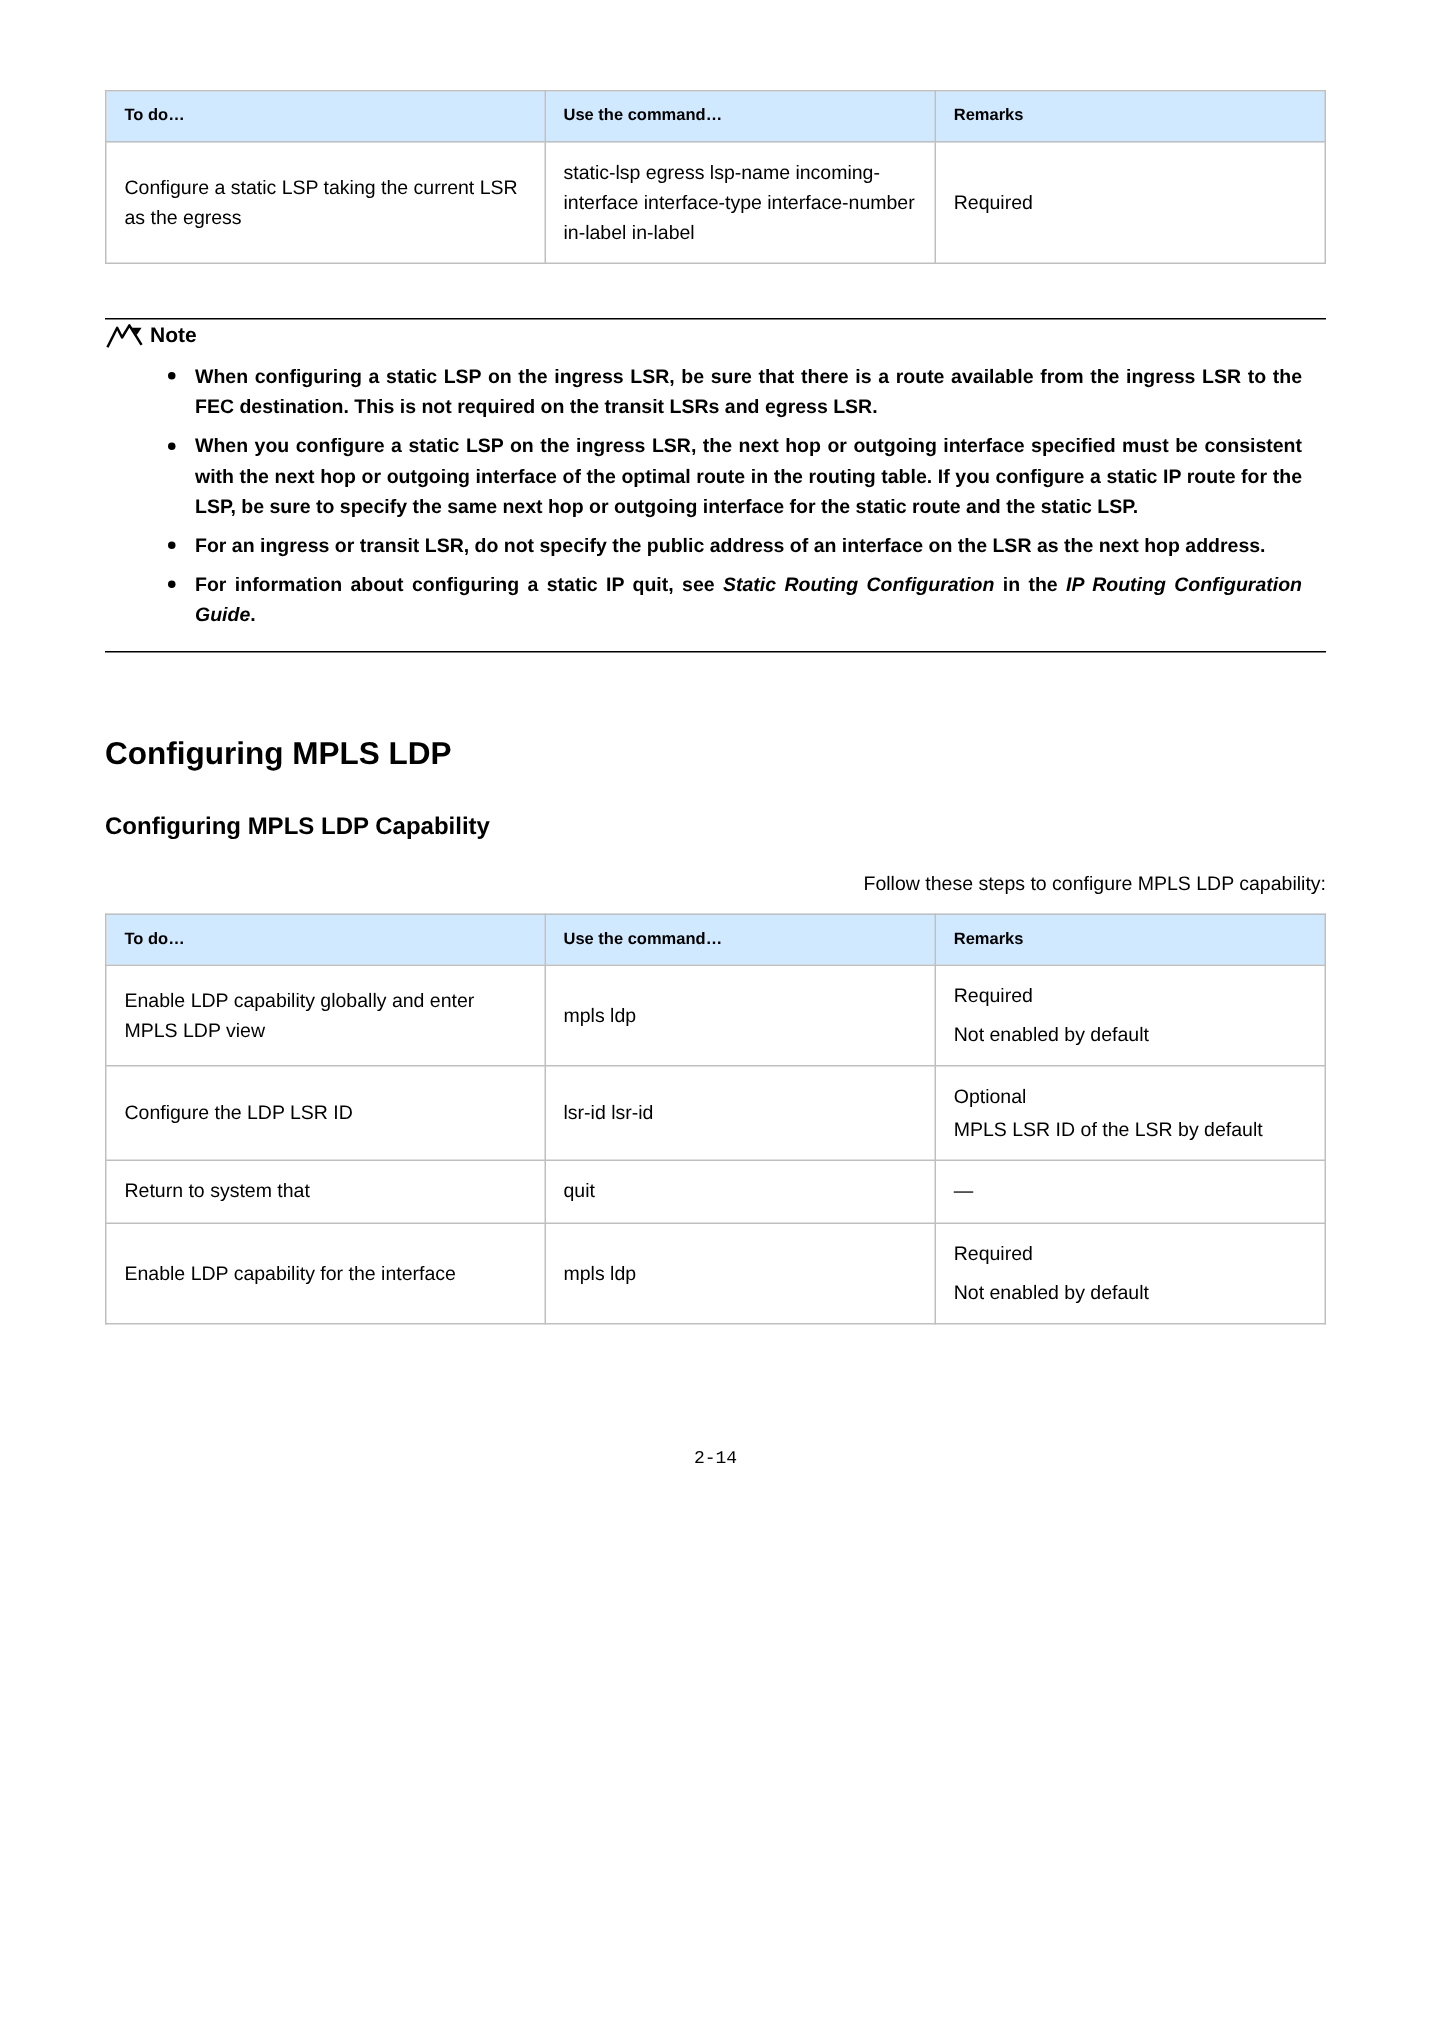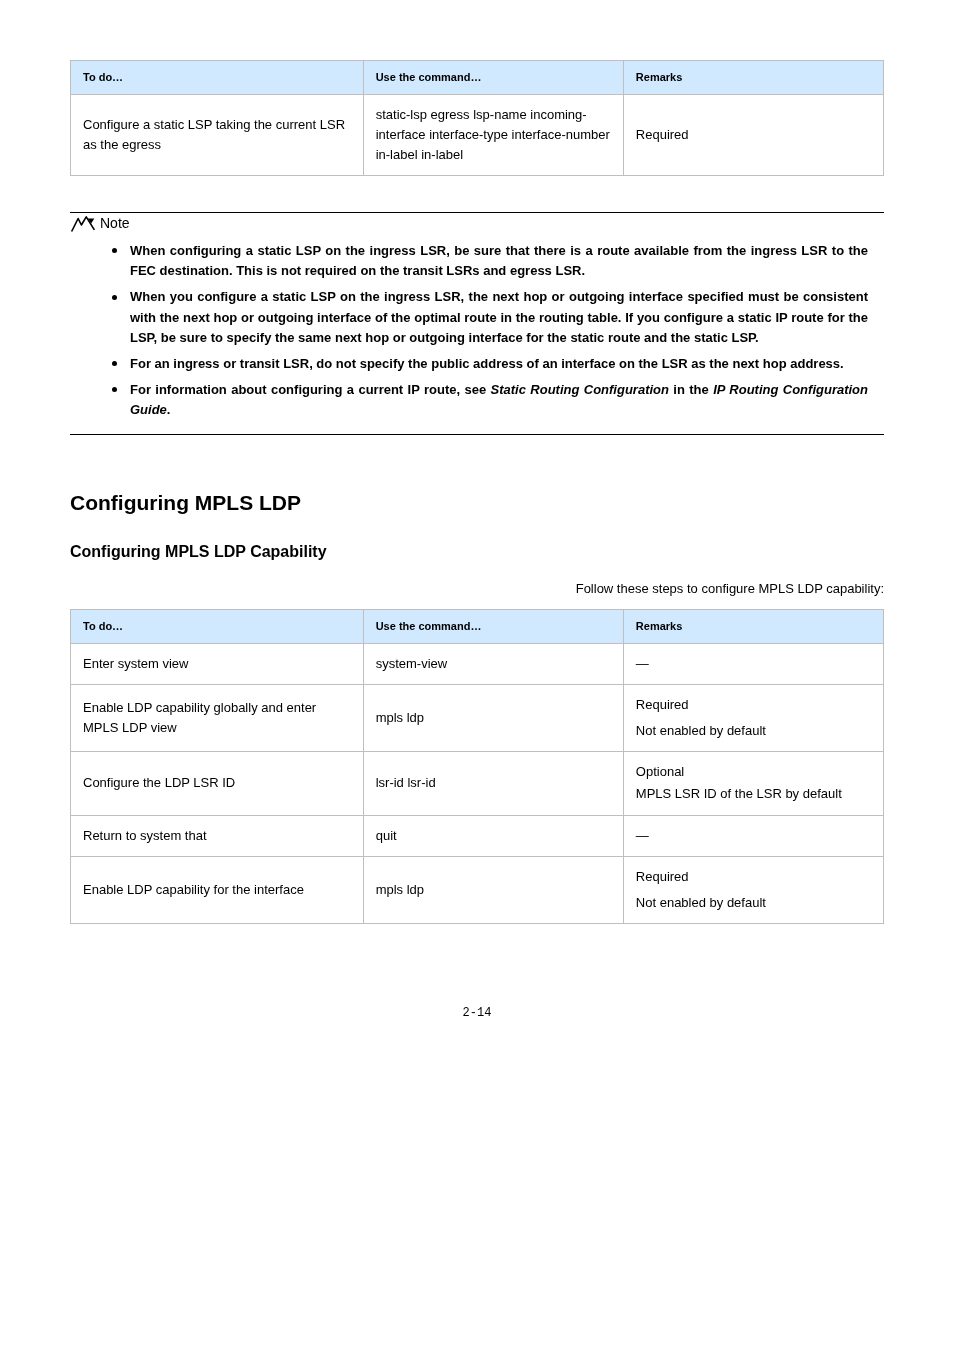--- a/index.html
+++ b/index.html
@@ -45,21 +45,21 @@
   display: flex;
   align-items: flex-end;
   margin-bottom: 6px;
 }
 .note-icon {
   width: 26px;
   height: 20px;
   margin-right: 4px;
 }
 .note-label {
-  font-weight: normal;
+  font-weight: bold;
   font-size: 14px;
 }
 ul.bullets {
   margin: 6px 16px 0 0;
   padding: 0 0 0 42px;
   list-style: none;
   font-weight: bold;
 }
 ul.bullets > li {
   position: relative;
@@ -136,21 +136,21 @@
       <path d="M2 20 L10 4 L14 12 L20 2 L30 18" fill="none" stroke="#000" stroke-width="2" stroke-linejoin="round"></path>
       <path d="M22 4 L30 4 L26 10 Z" fill="#000"></path>
     </svg>
     <span class="note-label">Note</span>
   </div>
   <ul class="bullets">
     <li><span>When configuring a static LSP on the ingress LSR, be sure that there is a route available from the ingress LSR to the FEC destination. This is not required on the transit LSRs and egress LSR.</span></li>
     <li><span>When you configure a static LSP on the ingress LSR, the next hop or outgoing interface specified must be consistent with the next hop or outgoing interface of the optimal route in the routing table. If you configure a static IP route for the LSP, be sure to specify the same next hop or outgoing interface for the static route and the static LSP.</span></li>
     <li><span>For an ingress or transit LSR, do not specify the public address of an interface on the LSR as the next hop address.</span></li>
     <li>
-      <span>For information about configuring a current IP route, see </span><span class="italic">Static Routing Configuration</span><span> in the </span><span class="italic">IP Routing Configuration Guide</span><span>.</span>
+      <span>For information about configuring a static IP quit, see </span><span class="italic">Static Routing Configuration</span><span> in the </span><span class="italic">IP Routing Configuration Guide</span><span>.</span>
     </li>
   </ul>
   <hr class="rule" style="margin-top:14px">
 </div>
 
 <div class="heading1">Configuring MPLS LDP</div>
 <div class="heading2">Configuring MPLS LDP Capability</div>
 <p class="lead">Follow these steps to configure MPLS LDP capability:</p>
 
 <table>
@@ -161,25 +161,20 @@
     </colgroup>
   <thead>
     <tr>
       <th>To do…</th>
       <th>Use the command…</th>
       <th>Remarks</th>
     </tr>
   </thead>
   <tbody>
     <tr>
-      <td>Enter system view</td>
-      <td>system-view</td>
-      <td>—</td>
-    </tr>
-    <tr>
       <td>Enable LDP capability globally and enter MPLS LDP view</td>
       <td>mpls ldp</td>
       <td>
         <div>Required</div>
         <div style="margin-top:6px">Not enabled by default</div>
       </td>
     </tr>
     <tr>
       <td>Configure the LDP LSR ID</td>
       <td>lsr-id lsr-id</td>

